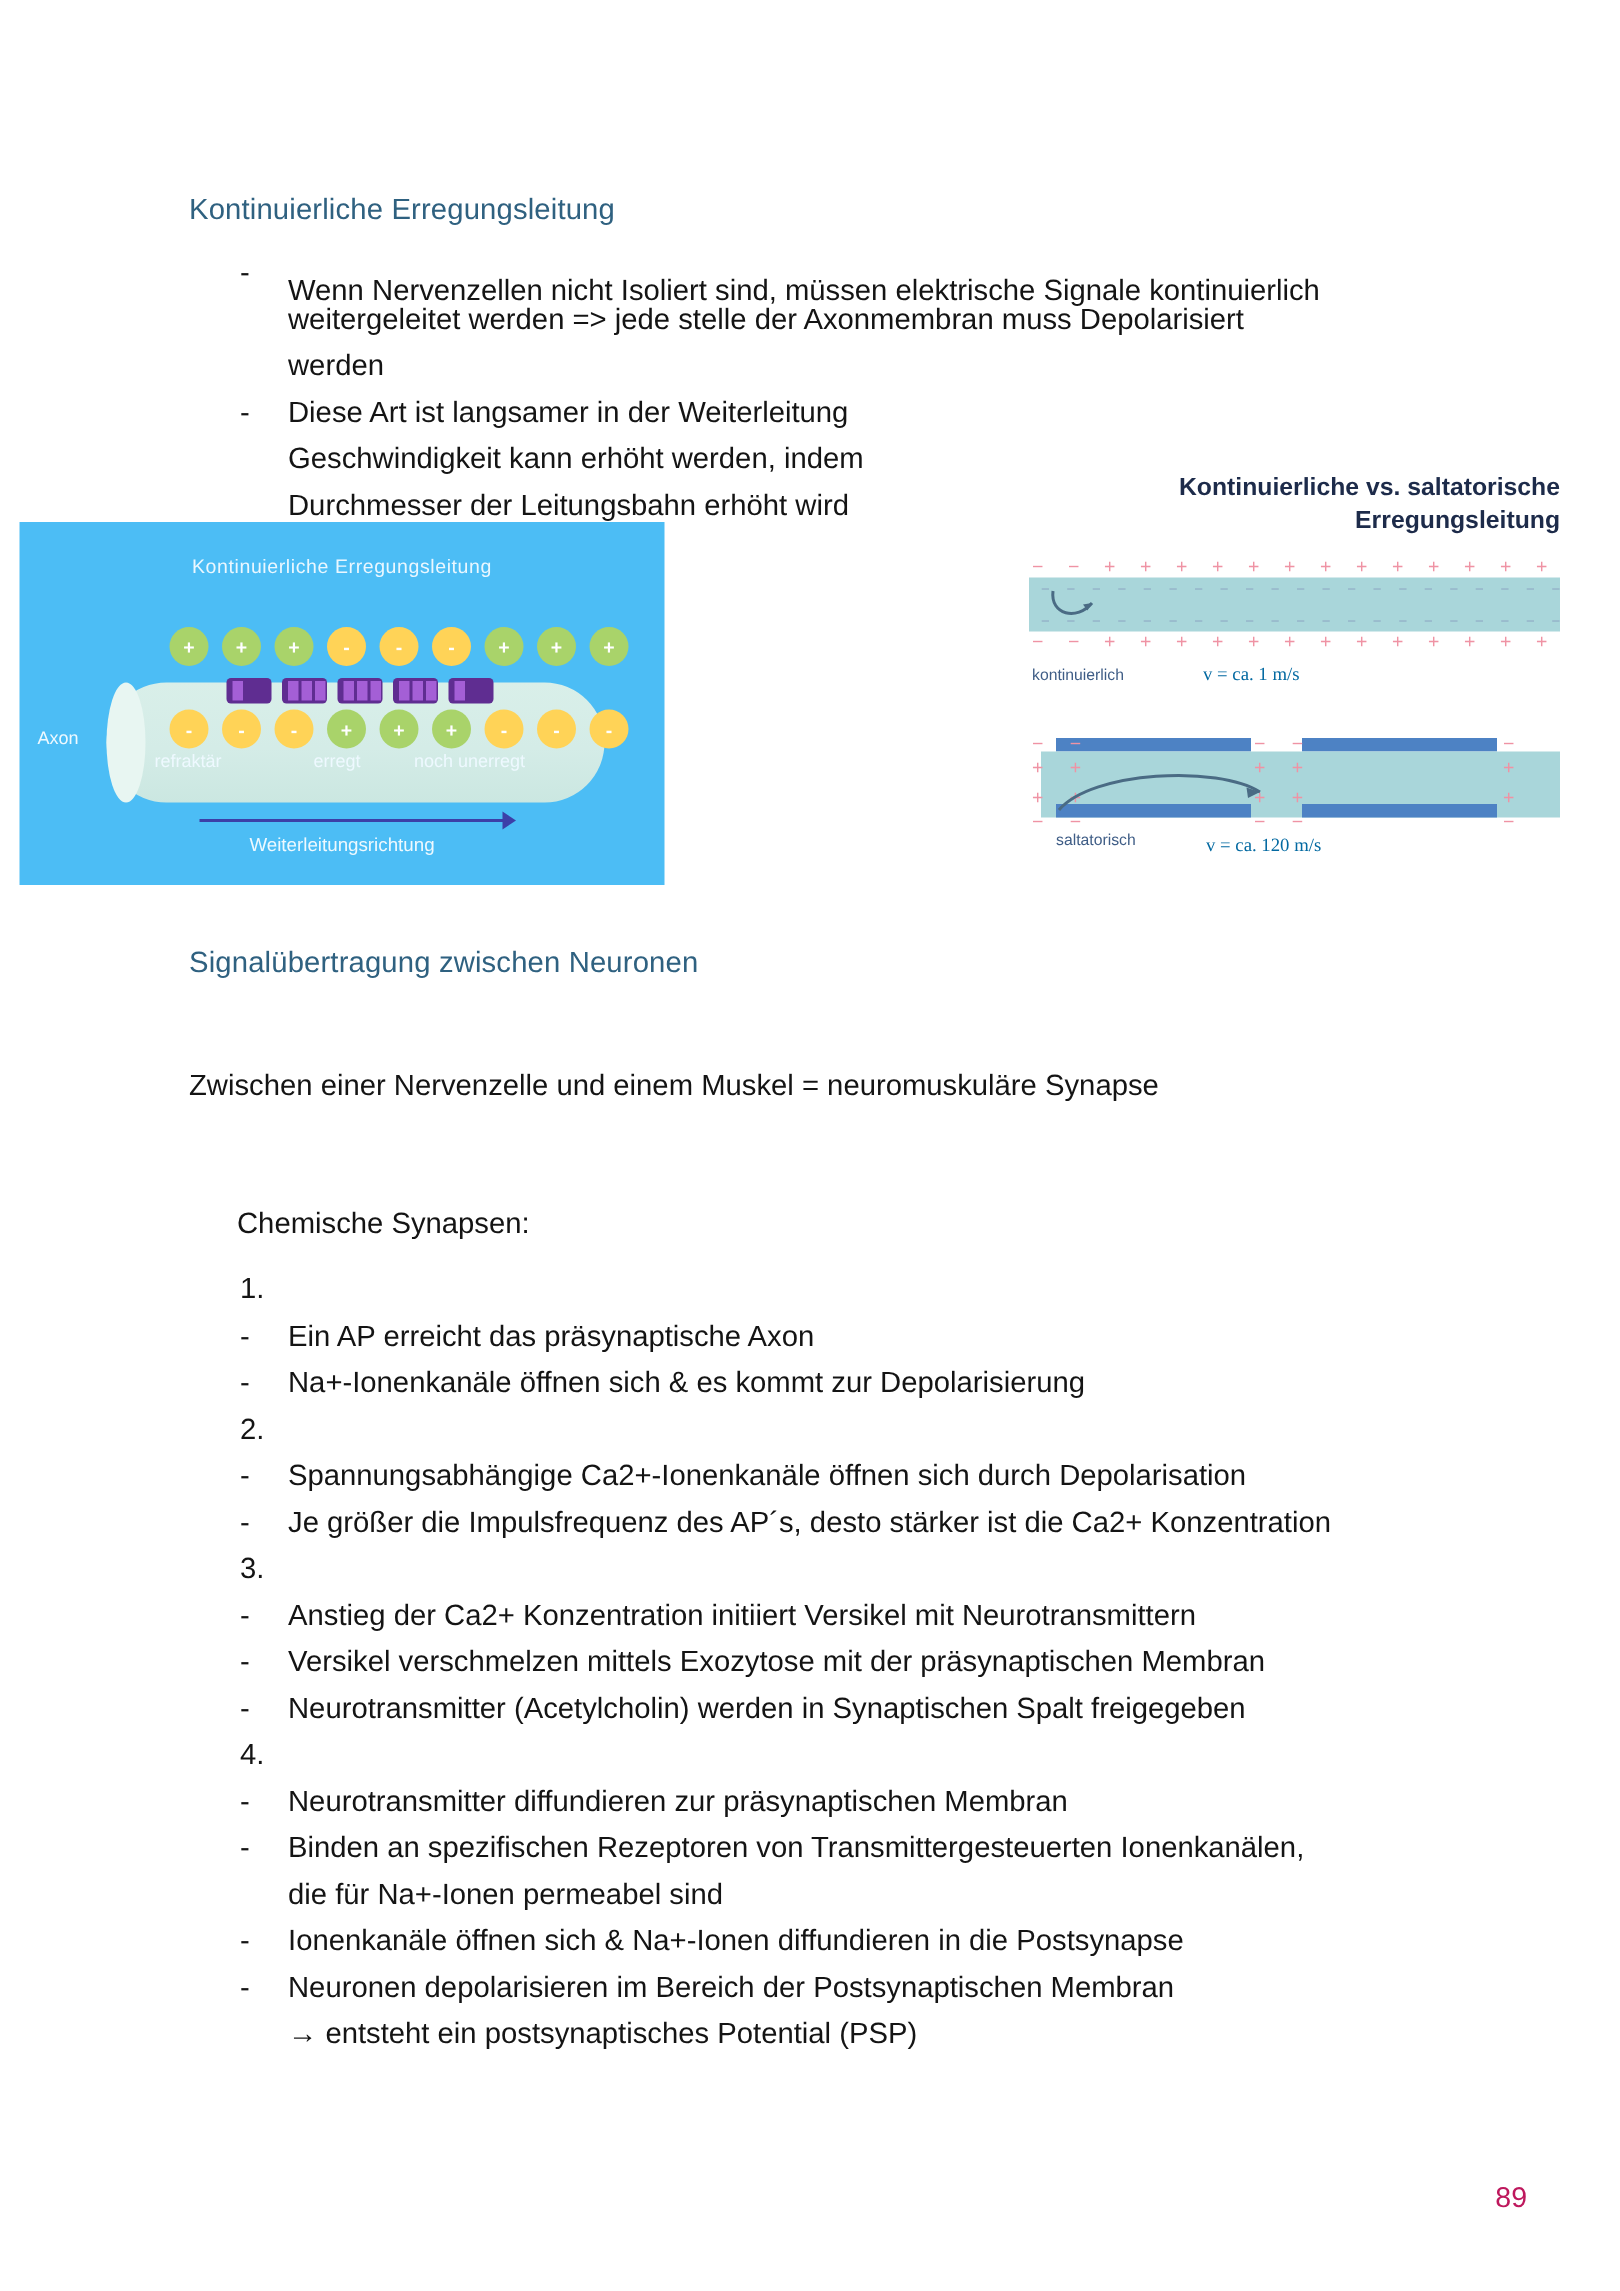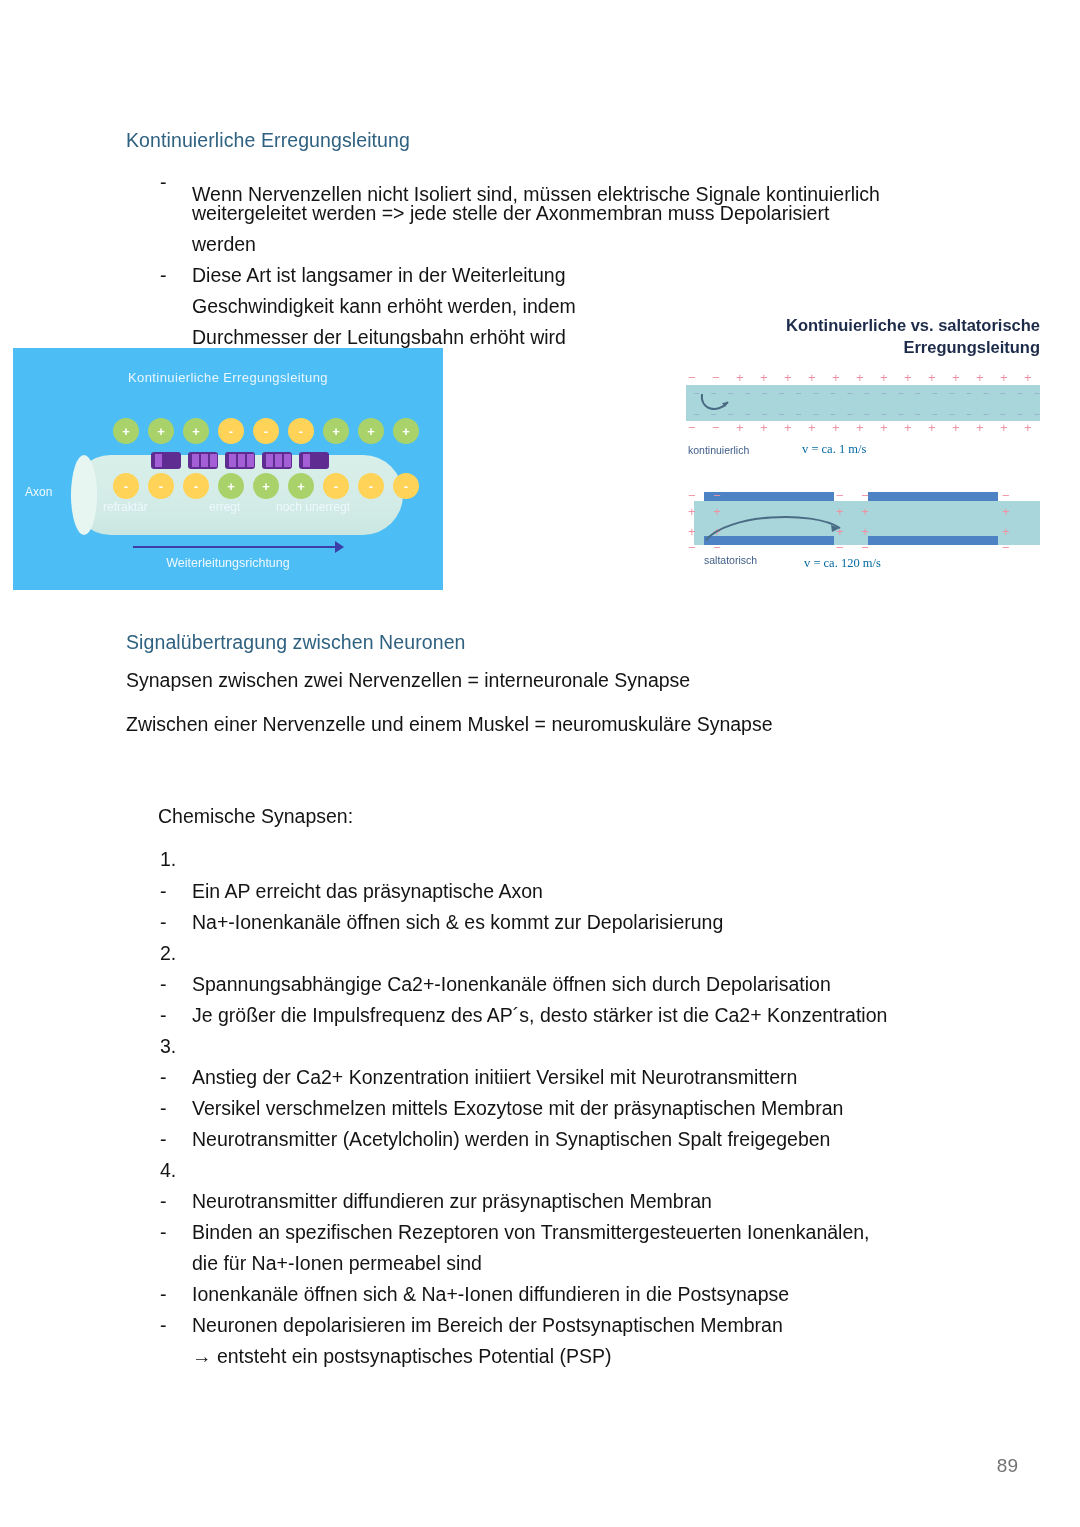--- a/index.html
+++ b/index.html
@@ -67,21 +67,21 @@
     font-size: 19.5px;
     line-height: 31px;
     color: #141414;
   }
 
   .page-number {
     position: absolute;
     right: 62px;
     bottom: 50px;
     font-size: 19px;
-    color: #737373;
+    color: #be185d;
   }
 
   
   .fig-blue {
     position: absolute;
     left: 13px;
     top: 348px;
     width: 430px;
     height: 242px;
     background: #4cbdf5;
@@ -385,21 +385,20 @@
       <path d="M4 32 C26 6, 110 2, 138 20" fill="none" stroke="#4a6b84" stroke-width="2"></path>
       <path d="M138 20 l-9 -3 l1 7 z" fill="#4a6b84"></path>
     </svg>
 
     <div class="cmp-label" style="left:32px; top:242px;">saltatorisch</div>
     <div class="cmp-speed" style="left:132px; top:244px;">v = ca. 120 m/s</div>
   </div>
 
   <div class="heading" style="left:126px; top:631px;">Signalübertragung zwischen Neuronen</div>
 
-  <div class="para" style="left:126px; top:665px;">Synapsen zwischen zwei Nervenzellen = interneuronale Synapse</div>
 
   <div class="para" style="left:126px; top:709px;">Zwischen einer Nervenzelle und einem Muskel = neuromuskuläre Synapse</div>
 
   <div class="para" style="left:126px; top:801px;margin-left:32px;">Chemische Synapsen:</div>
 
   <div class="num-row" style="left:160px; top:844px;">1.</div>
   <div class="bullet-row" style="left:160px; top:876px;">
     <span class="bullet-dash">-</span>
     <span class="bullet-text">Ein AP erreicht das präsynaptische Axon</span>
   </div>

